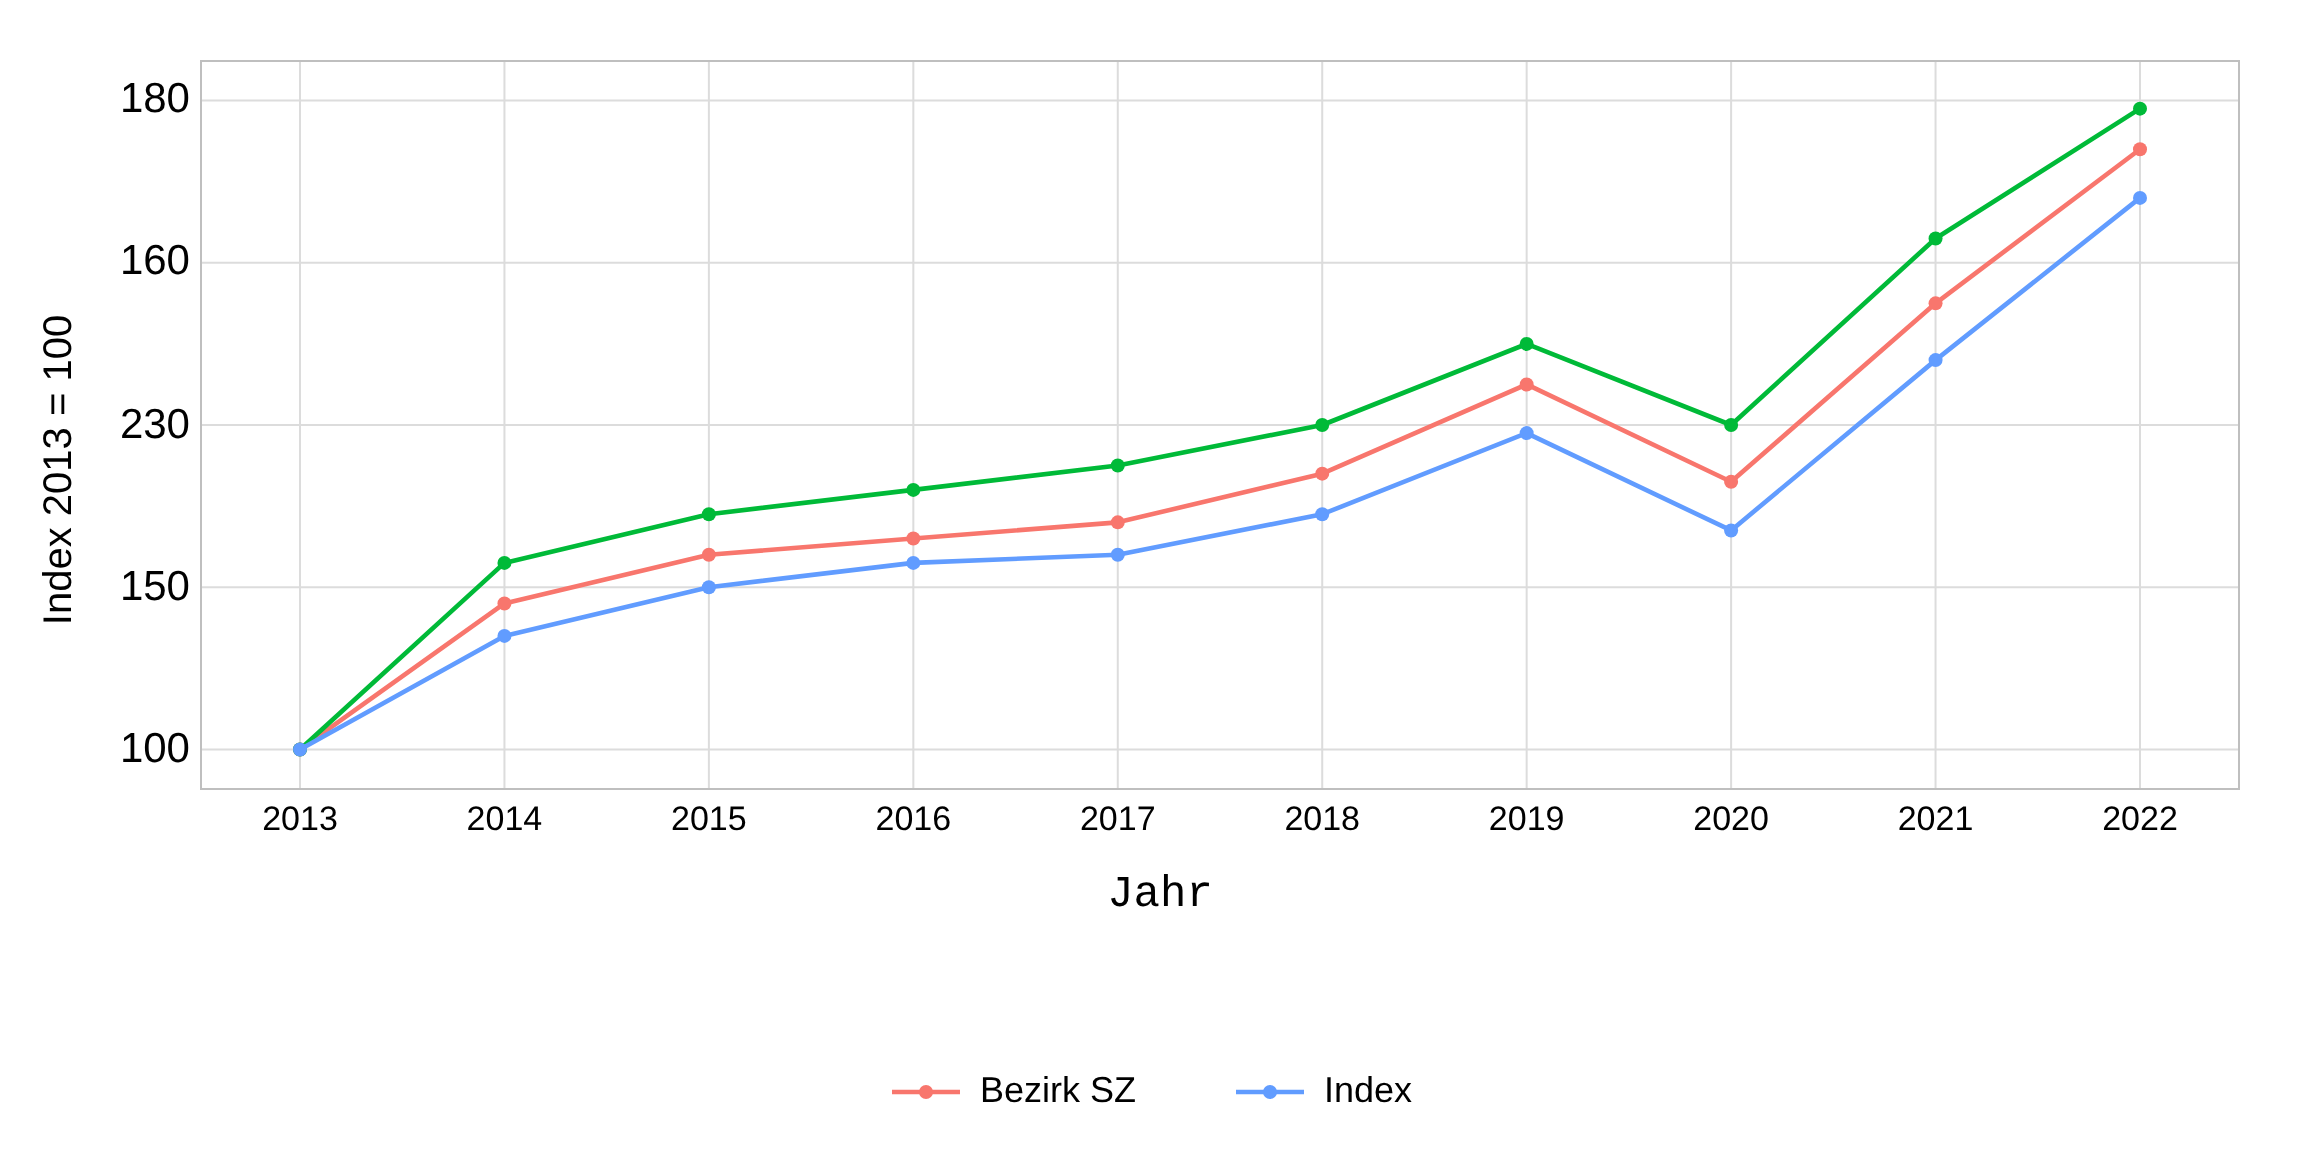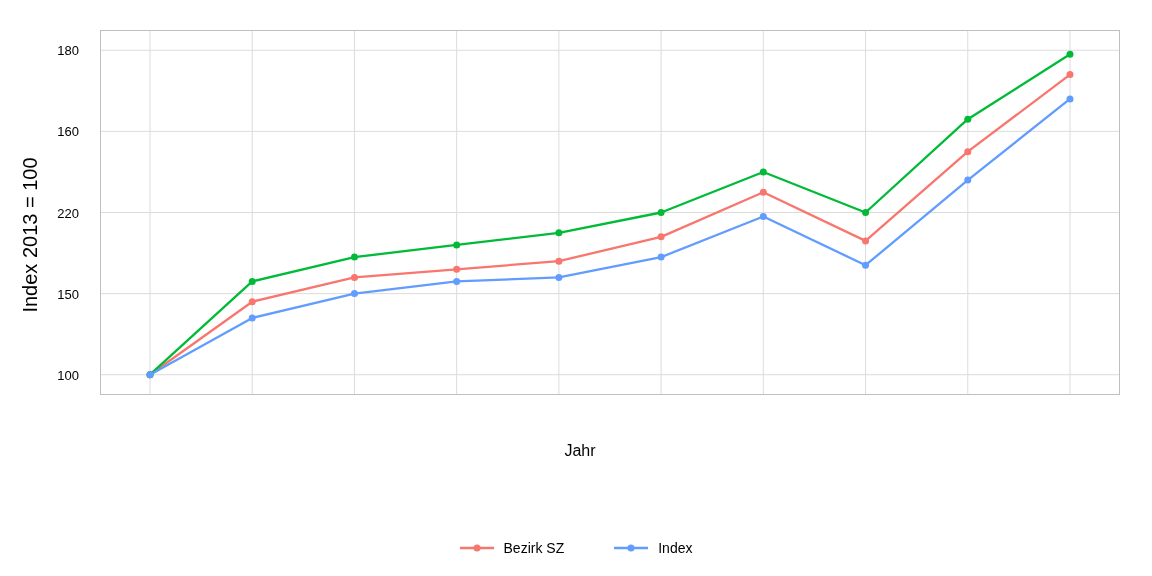--- a/index.html
+++ b/index.html
@@ -27,42 +27,43 @@
     top: 50%;
     transform: translate(-50%, -50%) rotate(-90deg);
     transform-origin: center;
     font-size: 20px;
   }
   .x-axis-title {
     position: absolute;
     left: 50%;
     bottom: -10px;
     transform: translateX(-50%);
-    font-size: 16px;
+    font-size: 22px;
+    font-family: Liberation Mono, monospace;
   }
   .plot-area {
     position: absolute;
     left: 70px;
     top: 10px;
     right: 10px;
     bottom: 55px;
     background: #ffffff;
   }
   .y-ticks {
     position: absolute;
     left: 0;
     top: 10px;
     bottom: 55px;
     width: 65px;
   }
   .y-tick {
     position: absolute;
-    right: 16px;
+    right: 0;
     transform: translateY(50%);
-    font-size: 13px;
+    font-size: 21px;
     text-align: right;
     width: 55px;
   }
   .x-ticks {
     position: absolute;
     left: 70px;
     right: 10px;
     bottom: 25px;
     height: 25px;
   }
@@ -74,21 +75,21 @@
     text-align: center;
   }
   .legend {
     position: absolute;
     left: 0;
     right: 0;
     bottom: 20px;
     display: flex;
     justify-content: center;
     gap: 50px;
-    font-size: 14px;
+    font-size: 18px;
   }
   .legend-item {
     display: flex;
     align-items: center;
     gap: 10px;
   }
   .legend-swatch {
     width: 34px;
     height: 14px;
     position: relative;
@@ -99,21 +100,21 @@
 <body>
 
 <div class="wrap">
   <div class="chart-shell">
 
     <div class="y-axis-title">Index  2013  = 100</div>
 
     <div class="y-ticks" id="y-ticks">
         <div class="y-tick" style="bottom: 20.2778px;">100</div>
         <div class="y-tick" style="bottom: 101.389px;">150</div>
-        <div class="y-tick" style="bottom: 182.5px;">220</div>
+        <div class="y-tick" style="bottom: 182.5px;">230</div>
         <div class="y-tick" style="bottom: 263.611px;">160</div>
         <div class="y-tick" style="bottom: 344.722px;">180</div>
       </div>
 
     <div class="plot-area" id="plot-area">
       <svg id="plot-svg" width="100%" height="100%" preserveAspectRatio="none" viewBox="0 0 1020 365">
           <g stroke="#dcdcdc" stroke-width="1">
             <line x1="0" x2="1020" y1="344.72222222222223" y2="344.72222222222223"></line>
             <line x1="0" x2="1020" y1="263.6111111111111" y2="263.6111111111111"></line>
             <line x1="0" x2="1020" y1="182.5" y2="182.5"></line>
@@ -160,20 +161,32 @@
           <circle cx="356.66666666666663" cy="251.44444444444446" r="3.5" fill="#619cff"></circle>
           <circle cx="458.88888888888886" cy="247.38888888888889" r="3.5" fill="#619cff"></circle>
           <circle cx="561.1111111111111" cy="227.11111111111111" r="3.5" fill="#619cff"></circle>
           <circle cx="663.3333333333333" cy="186.55555555555557" r="3.5" fill="#619cff"></circle>
           <circle cx="765.5555555555555" cy="235.22222222222223" r="3.5" fill="#619cff"></circle>
           <circle cx="867.7777777777777" cy="150.05555555555554" r="3.5" fill="#619cff"></circle>
           <circle cx="970" cy="68.94444444444446" r="3.5" fill="#619cff"></circle>
         </svg>
     </div>
 
+    <div class="x-ticks" id="x-ticks">
+        <div class="x-tick" style="left: 50px;">2013</div>
+        <div class="x-tick" style="left: 152.222px;">2014</div>
+        <div class="x-tick" style="left: 254.444px;">2015</div>
+        <div class="x-tick" style="left: 356.667px;">2016</div>
+        <div class="x-tick" style="left: 458.889px;">2017</div>
+        <div class="x-tick" style="left: 561.111px;">2018</div>
+        <div class="x-tick" style="left: 663.333px;">2019</div>
+        <div class="x-tick" style="left: 765.556px;">2020</div>
+        <div class="x-tick" style="left: 867.778px;">2021</div>
+        <div class="x-tick" style="left: 970px;">2022</div>
+      </div>
 
     <div class="x-axis-title">Jahr</div>
   </div>
 
   <div class="legend" id="legend">
       <div class="legend-item">
         <div class="legend-swatch">
           <svg width="34" height="14">
             <line x1="0" y1="7" x2="34" y2="7" stroke="#f8766d" stroke-width="2.3"></line>
             <circle cx="17" cy="7" r="3.5" fill="#f8766d"></circle>

